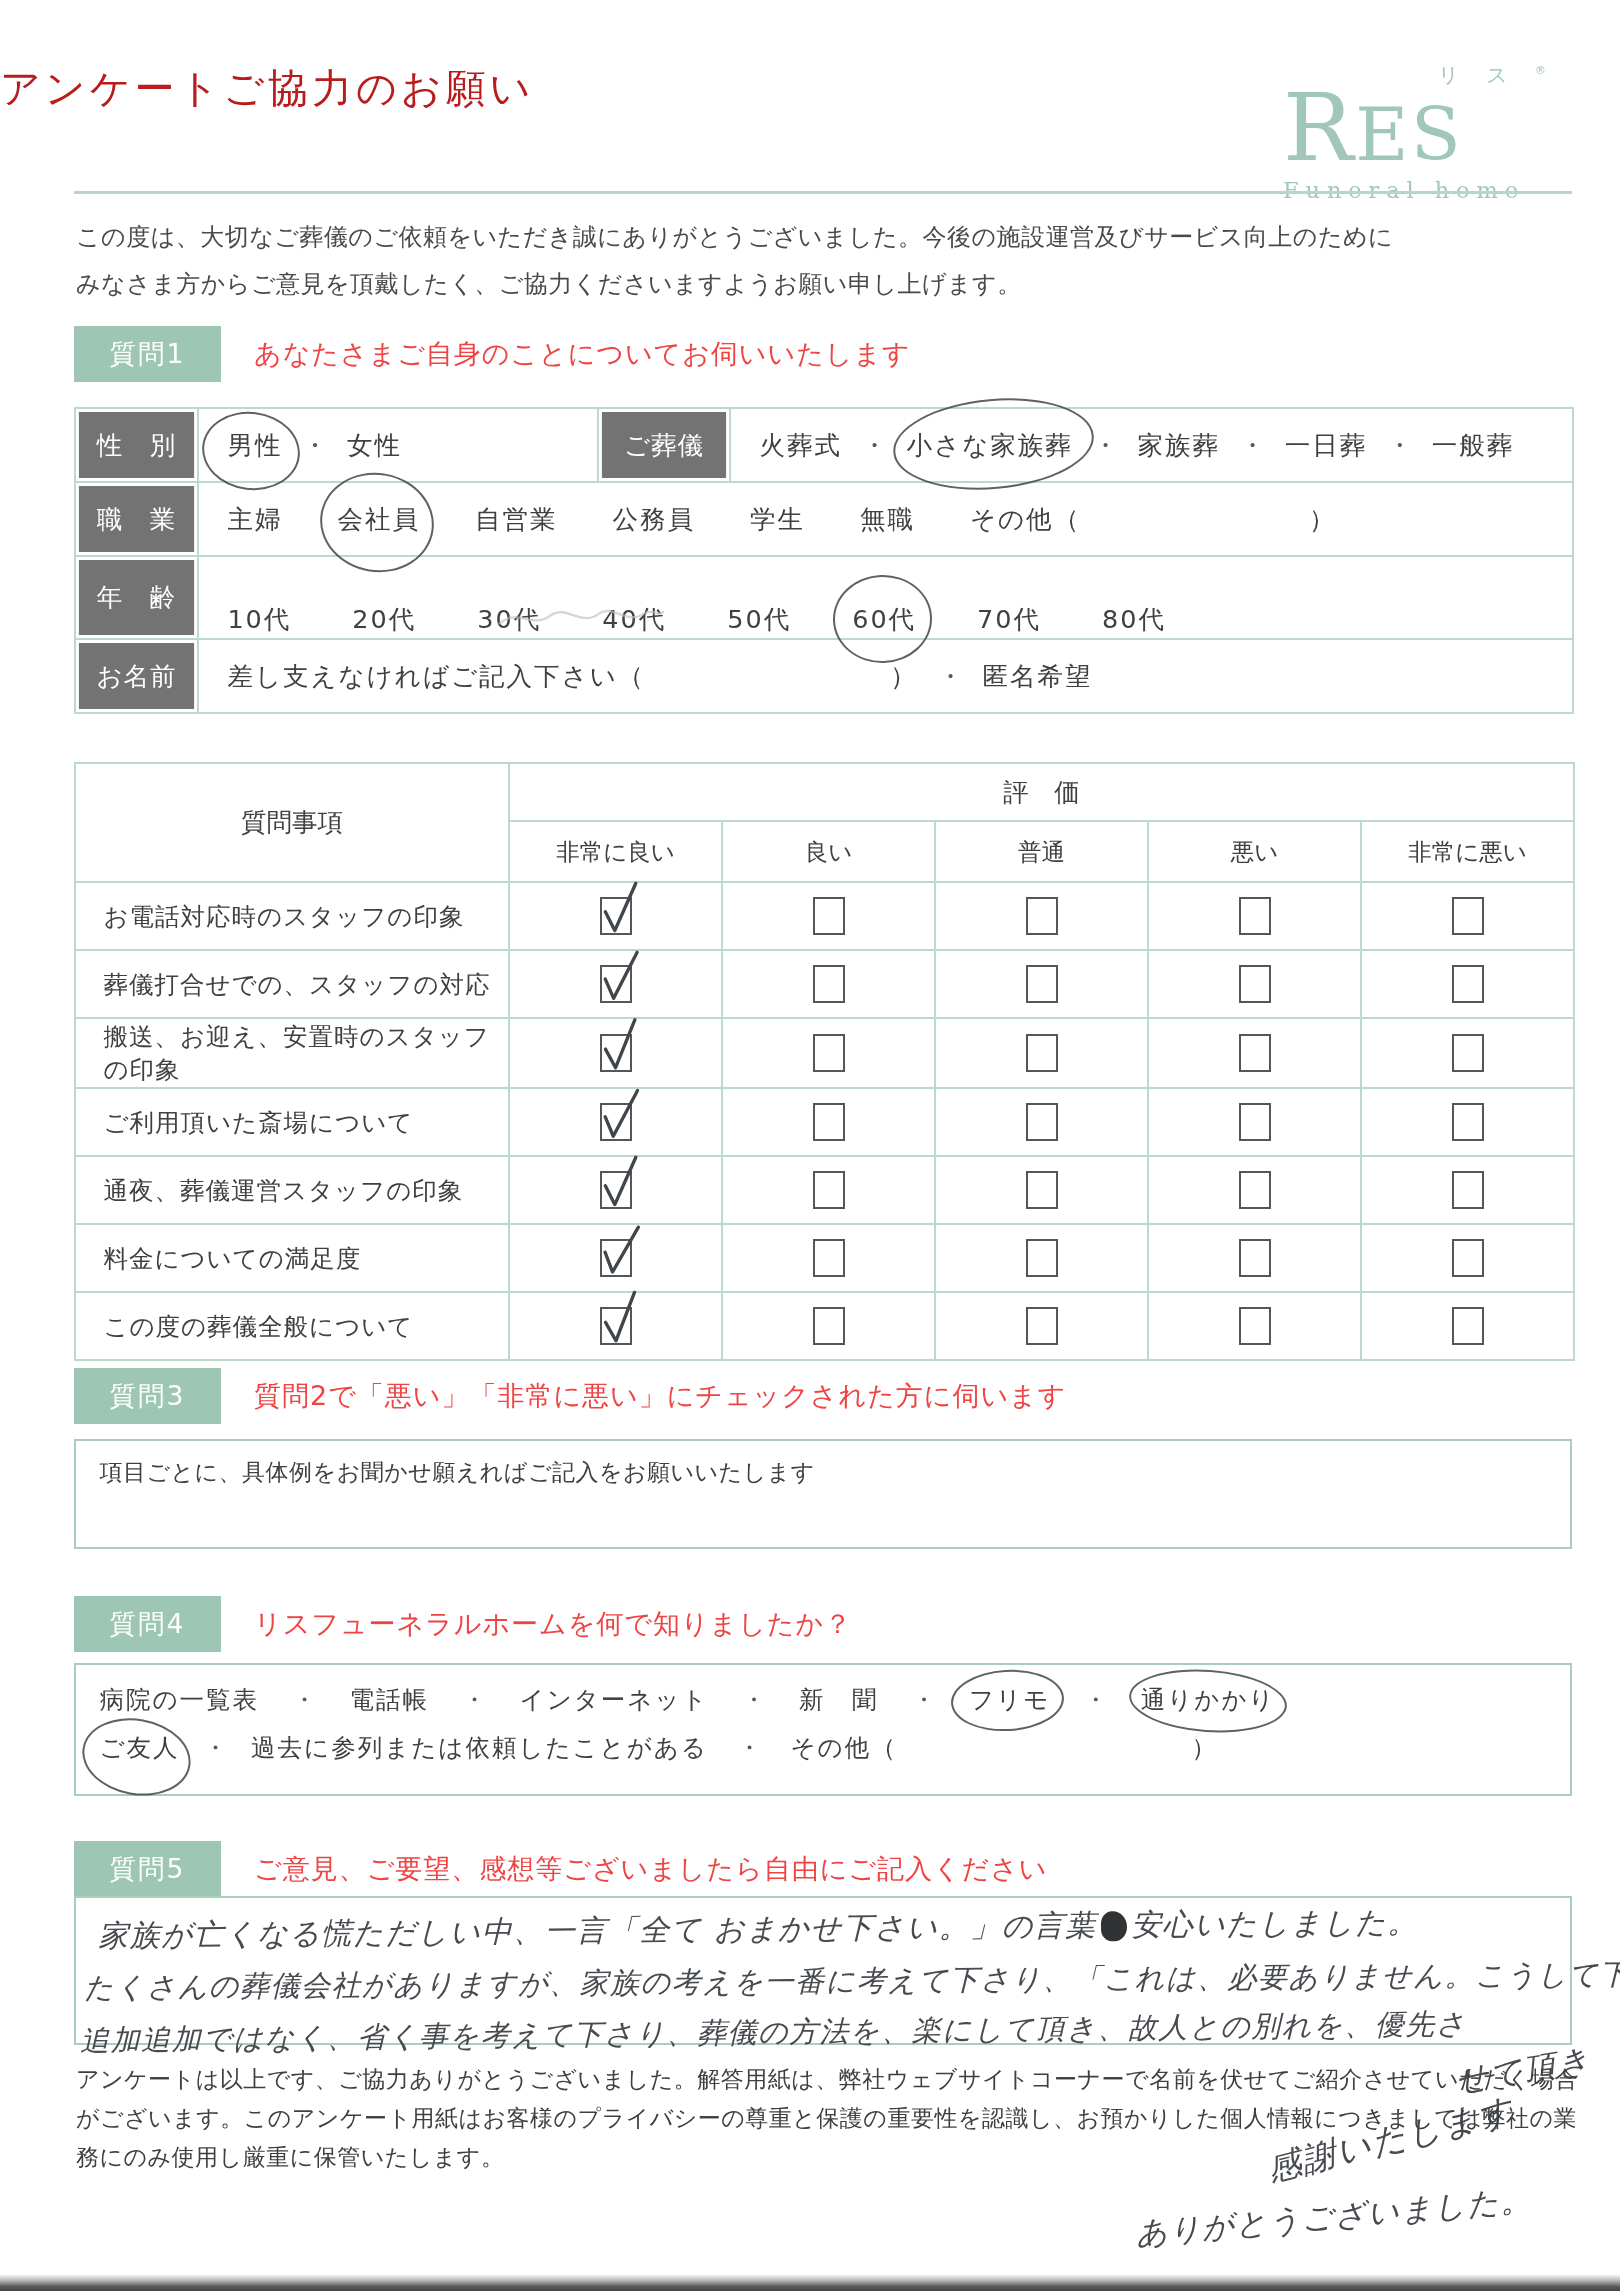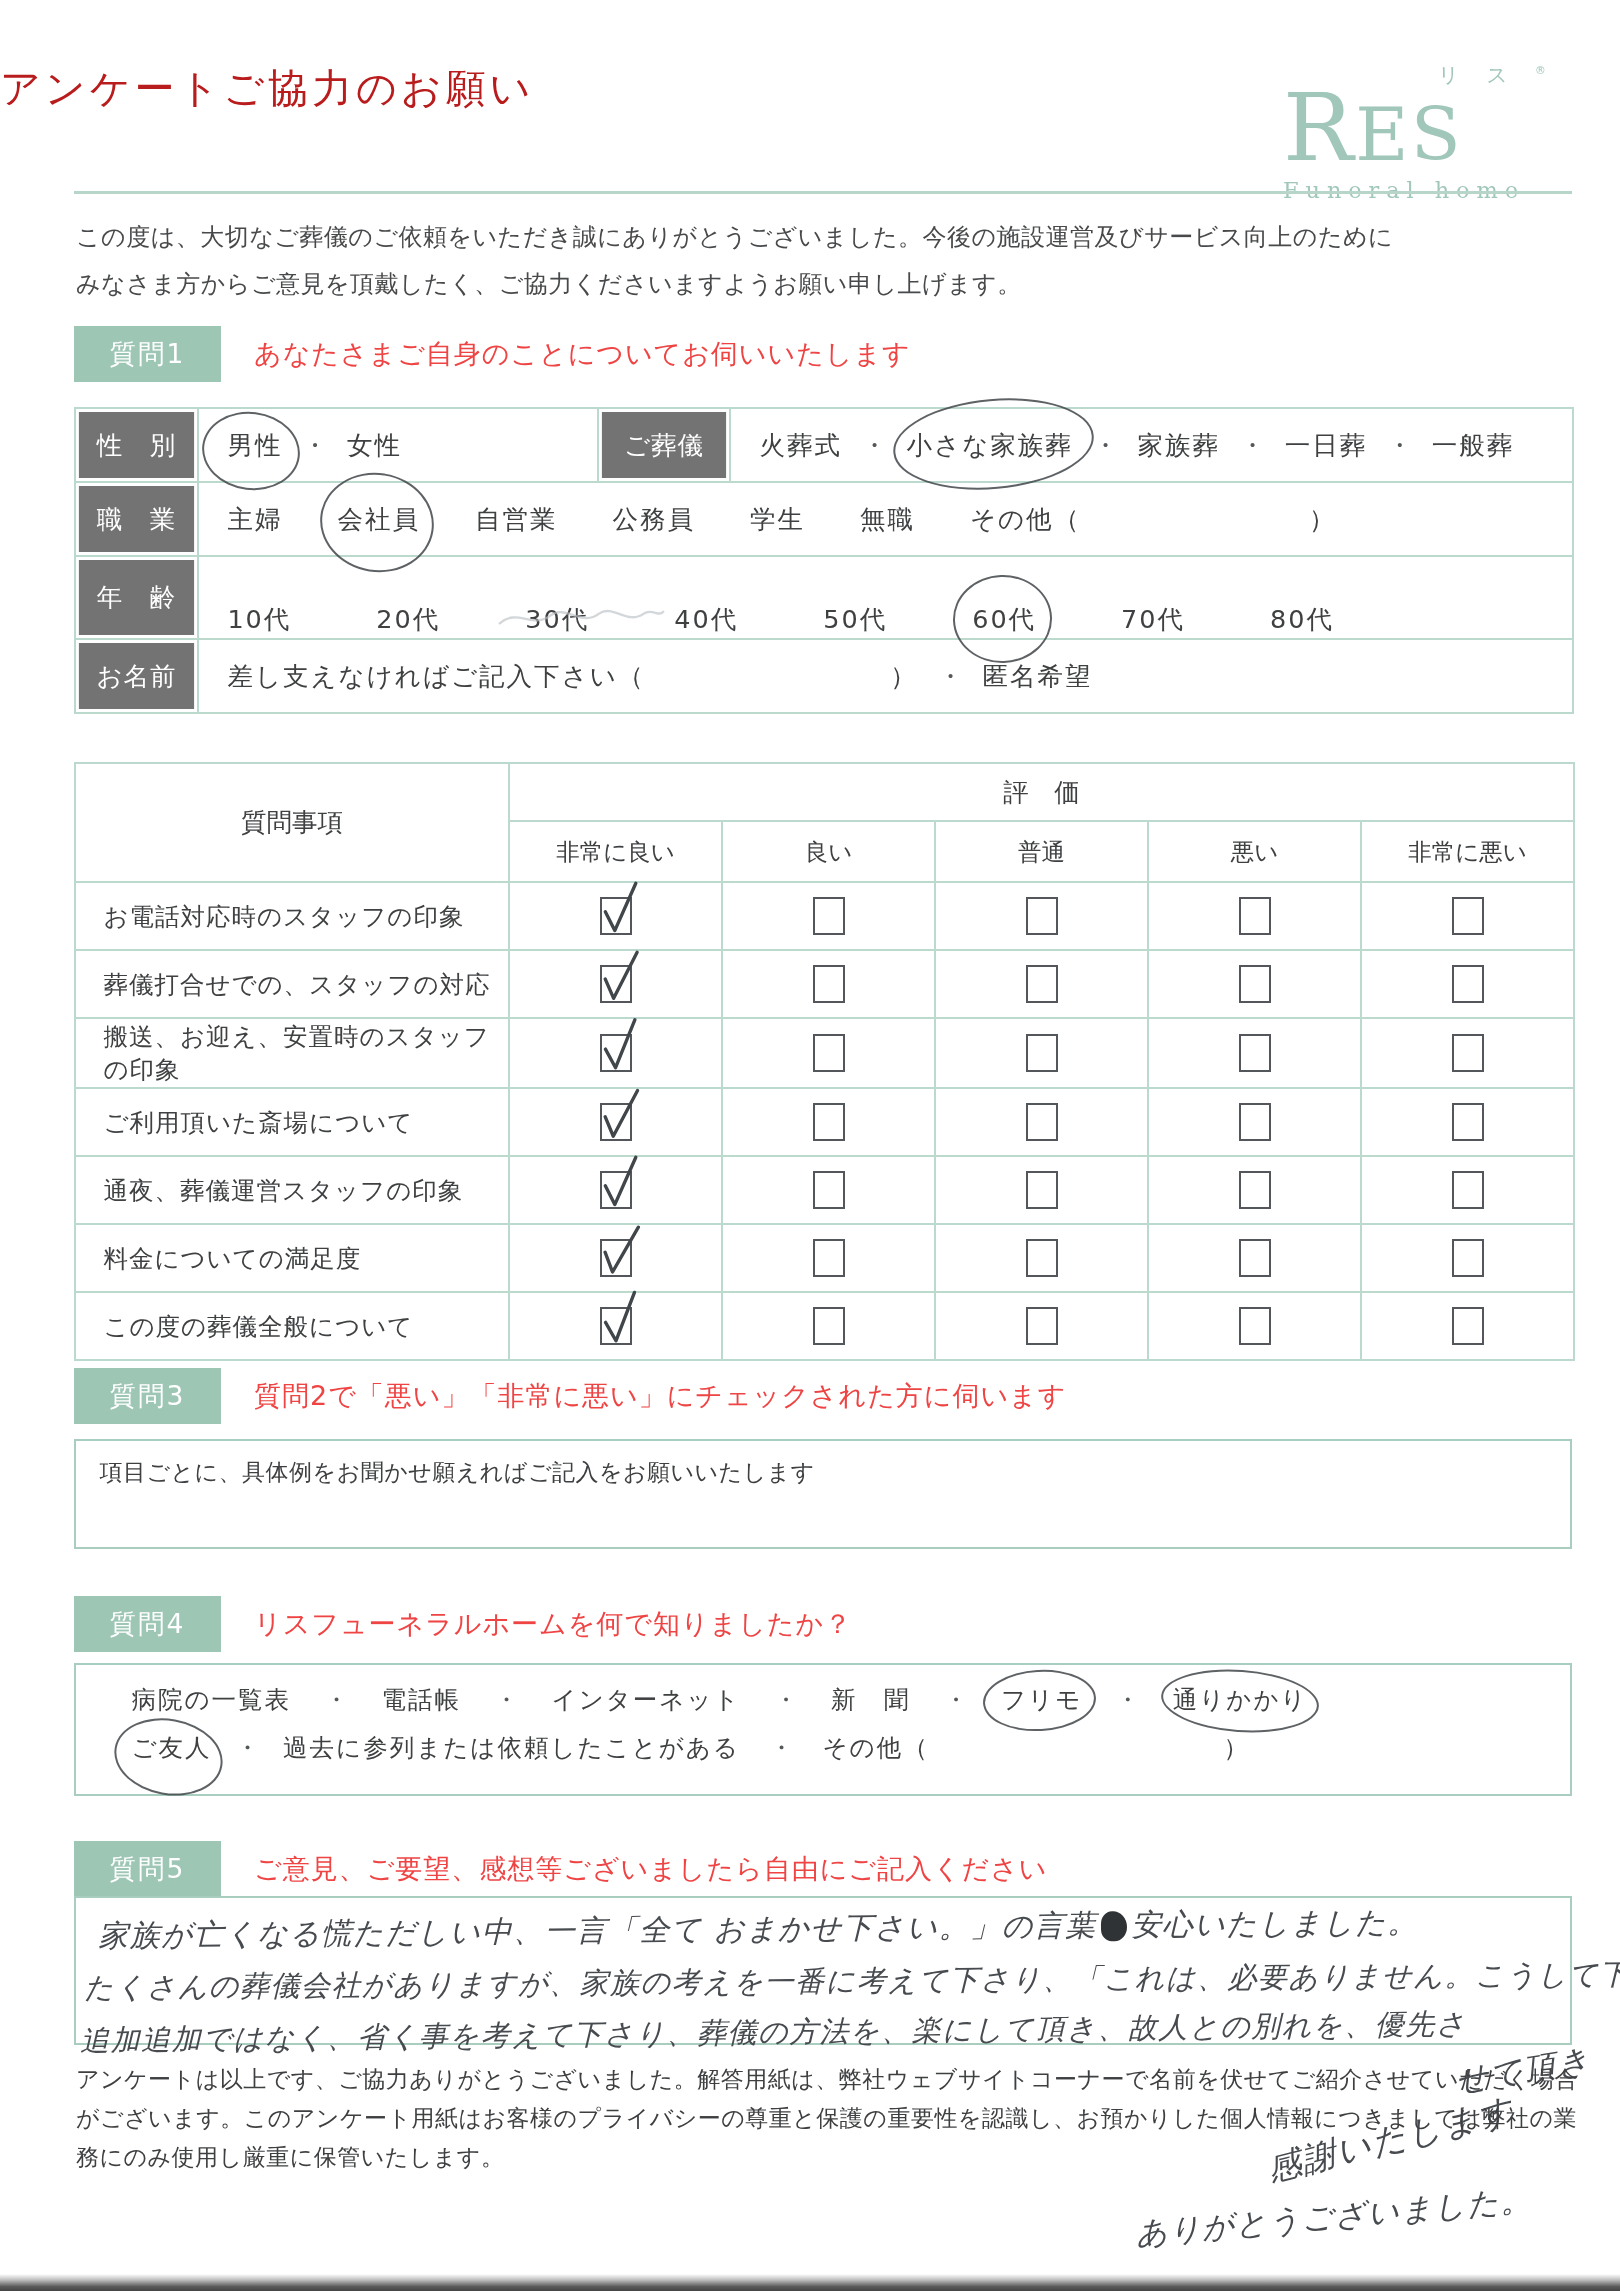--- a/index.html
+++ b/index.html
@@ -66,21 +66,21 @@
   .tick{position:absolute;left:-4.9px;top:-20.6px;width:44px;height:61px;}
   .tick path{fill:none;stroke:#41464a;stroke-width:3.2;stroke-linecap:round;stroke-linejoin:round;}
   .inline-cbox{display:inline-block;position:relative;width:24.5px;height:28px;border:2.5px solid #4c5054;
                background:#fff;margin:0 5.9px;vertical-align:-3.9px;}
   .inline-cbox .tick{left:-4.9px;top:-16.7px;width:37px;height:51px;}
 
   
   .obox{position:absolute;left:74px;width:1498px;border:2.5px solid #a9cec0;background:#fff;box-sizing:border-box;}
   .box3{top:1439px;height:110px;}
   .box3 .boxlabel{padding:15.7px 0 0 23.5px;font-size:23px;letter-spacing:0.5px;color:#3d3f41;}
-  .box4{top:1663px;height:133px;font-size:24.5px;padding-left:32px;}
+  .box4{top:1663px;height:133px;font-size:24.5px;}
   .box4 .oline{display:flex;align-items:center;padding-left:23.5px;white-space:nowrap;}
   .box4 .l1{margin-top:17.6px;}
   .box4 .l2{margin-top:15.7px;}
   .box5{top:1896px;height:149px;}
 
   
   .hw{position:absolute;font-style:italic;color:#474b4f;white-space:nowrap;letter-spacing:1.5px;}
   .hw1{top:1909px;left:98px;font-size:30px;transform:rotate(-0.6deg);}
   .hw2{top:1961px;left:84px;font-size:29px;transform:rotate(-0.5deg);}
   .hw3{top:2013px;left:80px;font-size:29px;transform:rotate(-0.7deg);}
@@ -165,21 +165,21 @@
             <span class="opt">無職</span>
             <span class="opt">その他（</span>
             <span class="gap" style="width:118px;"></span>
             <span class="opt">）</span>
           </span>
         </td>
       </tr>
       <tr>
         <td class="lbl">年　齢</td>
         <td colspan="3">
-          <span class="opts" style="gap:85px;margin-top:44px;">
+          <span class="opts" style="gap:61px;margin-top:44px;">
             <span class="opt">10代</span>
             <span class="opt">20代</span>
             <span class="opt">30代</span>
             <span class="opt">40代</span>
             <span class="opt">50代</span>
             <span class="opt circled c-60">60代</span>
             <span class="opt">70代</span>
             <span class="opt">80代</span>
           </span>
         </td>

